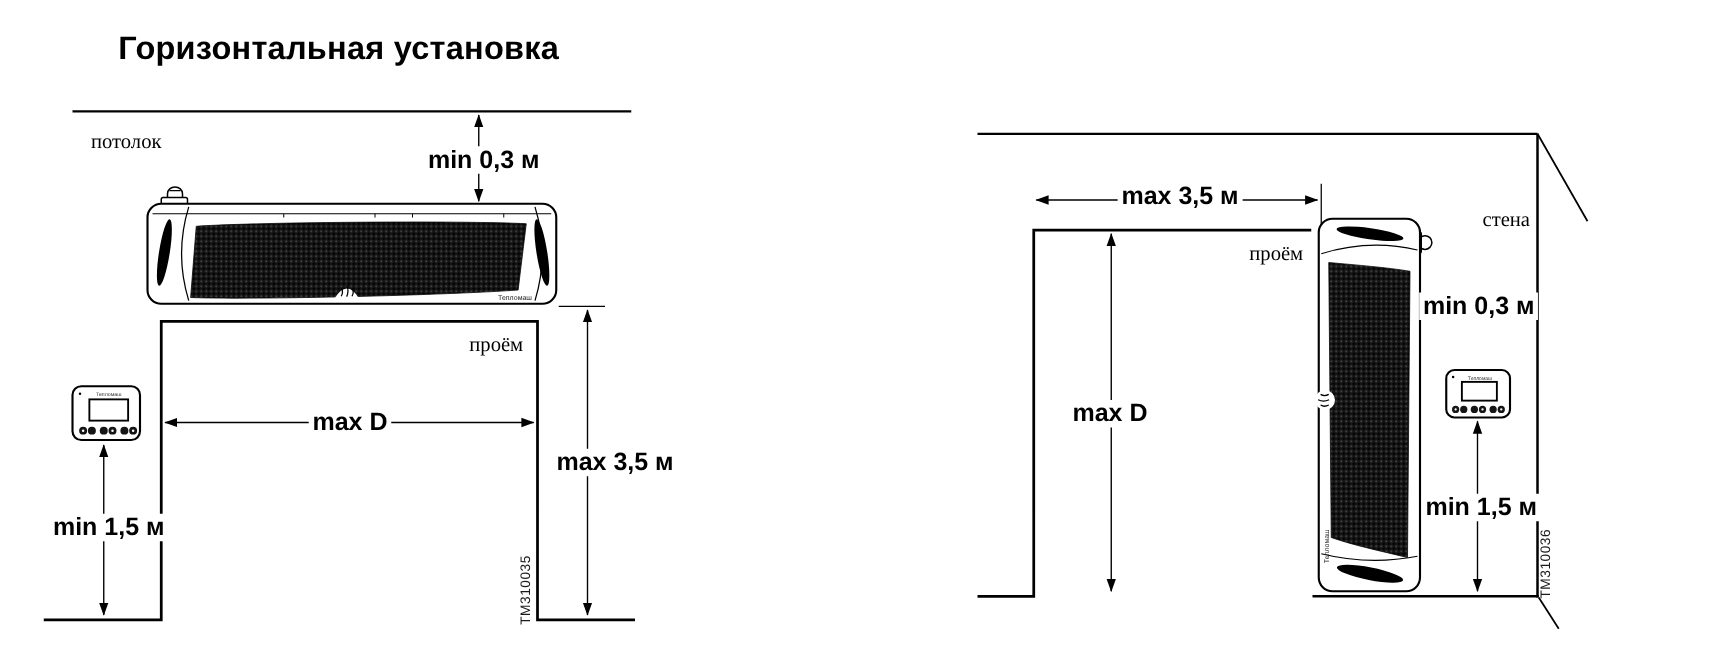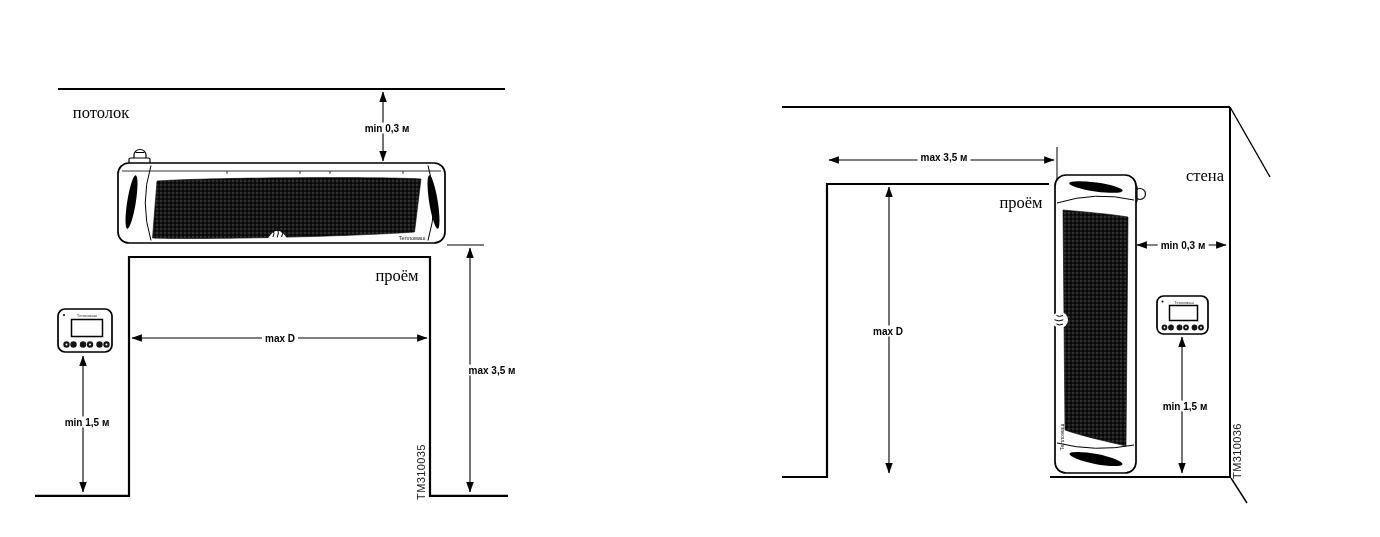--- a/index.html
+++ b/index.html
@@ -3,21 +3,21 @@
 <meta charset="utf-8">
 <style>
   html,body{margin:0;padding:0;background:#fff;}
   .canvas{position:relative;width:1380px;height:537px;background:#ffffff;overflow:hidden;
           font-family:"Liberation Sans",sans-serif;}
   .canvas svg{position:absolute;left:0;top:0;}
   .lbl{position:absolute;transform:translate(-50%,-50%);white-space:nowrap;color:#000;
        font-family:"Liberation Sans",sans-serif;}
   .title{font-size:26px;font-weight:bold;letter-spacing:0.2px;}
   .area{font-size:16.5px;font-family:Liberation Serif, serif;}
-  .dim{font-size:10px;font-weight:bold;background:#ffffff;padding:0 3px;line-height:1.1;}
+  .dim{font-size:20px;font-weight:bold;background:#ffffff;padding:0 3px;line-height:1.1;}
   .tm{font-size:11px;color:#1a1a1a;transform:translate(-50%,-50%) rotate(-90deg);letter-spacing:0.4px;}
 </style>
 </head>
 <body>
 
 <div class="canvas">
 
   <svg width="1380" height="537" viewBox="0 0 1380 537">
     <defs>
       <marker id="arr" viewBox="0 0 10 8" refX="9" refY="4" markerWidth="10" markerHeight="8" orient="auto-start-reverse">
@@ -141,20 +141,21 @@
           <circle cx="1164.5" cy="327.5" r="0.9" fill="#fff"></circle>
             <circle cx="1186" cy="327.5" r="0.9" fill="#fff"></circle>
           <circle cx="1201" cy="327.5" r="0.9" fill="#fff"></circle>
         </g>
       </g>
 
       <line x1="1182" y1="337" x2="1182" y2="473" stroke-width="1.1" marker-start="url(#arr)" marker-end="url(#arr)"></line>
     </g>
   </svg>
 
+  <div class="lbl title" style="left:271px;top:39px">Горизонтальная установка</div>
 
   <div class="lbl area" style="left:101px;top:113px">потолок</div>
   <div class="lbl dim" style="left:387px;top:128px">min 0,3 м</div>
   <div class="lbl area" style="left:397px;top:276px">проём</div>
   <div class="lbl dim" style="left:280px;top:338px">max D</div>
   <div class="lbl dim" style="left:492px;top:370px">max 3,5 м</div>
   <div class="lbl dim" style="left:87px;top:422px">min 1,5 м</div>
   <div class="lbl tm" style="left:421px;top:472px">TM310035</div>
 
   <div class="lbl area" style="left:1205px;top:176px">стена</div>

